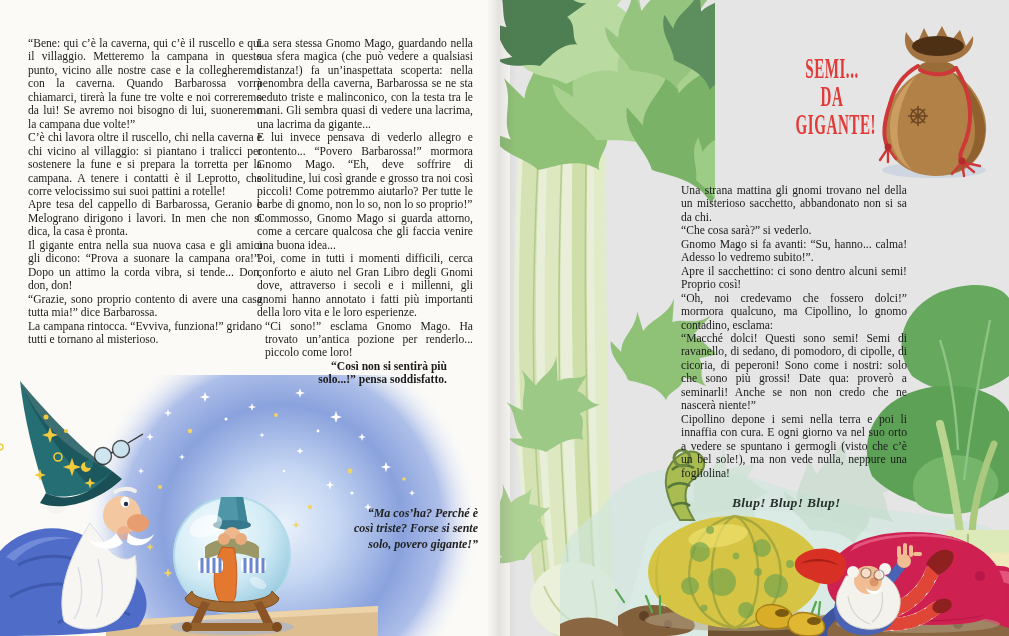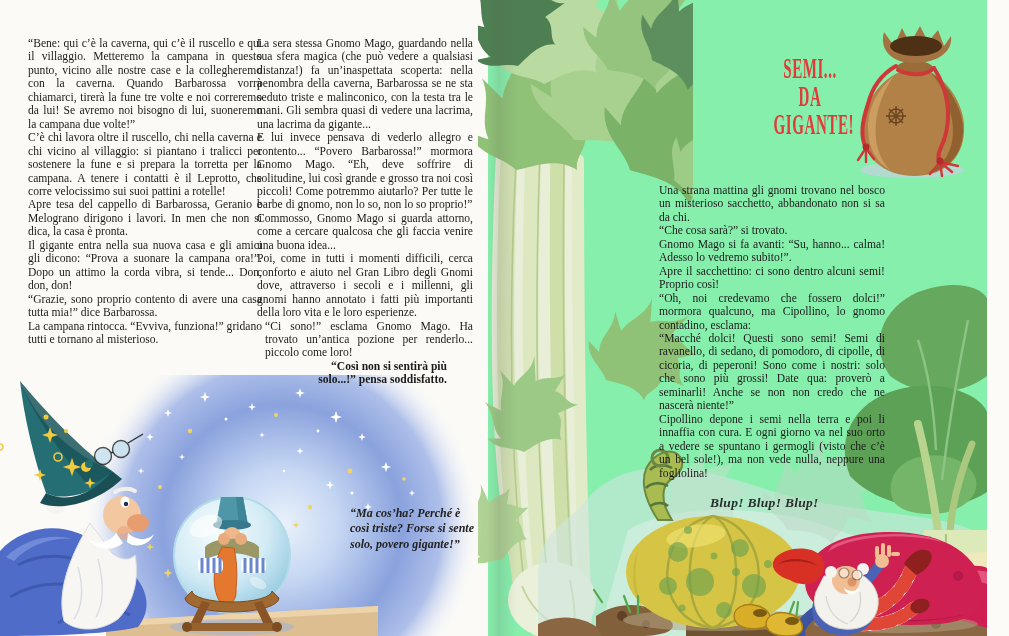--- a/index.html
+++ b/index.html
@@ -1,33 +1,33 @@
 <!DOCTYPE html>
 <html lang="it"><head>
 <meta charset="utf-8">
 <style>
   html,body{margin:0;padding:0;background:#e9e9e6;}
   .spread{position:relative;width:1009px;height:636px;background:#fcfbf8;overflow:hidden;
           font-family:"Liberation Serif",serif;color:#1b1b1b;}
   .page{position:absolute;top:0;bottom:0;}
   .page-left{left:0;width:490px;background:#fbfaf6;}
-  .page-right{left:488px;width:499px;background:#86efac;}
+  .page-right{left:510px;width:499px;background:#e5e5e5;}
   .gutter{position:absolute;left:487px;top:0;width:30px;height:636px;z-index:4;
           background:linear-gradient(90deg,rgba(110,108,98,0) 0%,rgba(95,94,84,.16) 40%,rgba(95,94,84,.10) 60%,rgba(255,255,255,0) 100%);}
   .col{position:absolute;font-size:11.6px;line-height:13.45px;z-index:3;
        -webkit-hyphens:auto;hyphens:auto;}
   .col p{margin:0;text-align:justify;}
   .col1{left:28px;top:37px;width:234px;}
   .col2{left:257px;top:37px;width:216px;}
   .col3{left:171px;top:184px;width:226px;}
   .inset1{text-align:right;width:208px;margin-left:auto !important;}
   .inset2{text-align:right !important;width:152px;margin-left:auto !important;padding-right:26px;font-weight:bold;}
   .thought{position:absolute;left:350px;top:506px;width:128px;z-index:5;
            font-style:italic;font-weight:bold;font-size:12px;line-height:15.3px;
-           color:#222;}
+           text-align:right;color:#222;}
   .sound{position:absolute;left:222px;top:495px;z-index:5;font-style:italic;font-weight:bold;
          font-size:13.5px;color:#27302c;letter-spacing:.3px;}
   .title{position:absolute;left:252px;top:54px;width:140px;z-index:3;text-align:center;
          font-weight:bold;font-size:29px;line-height:28px;letter-spacing:1px;
          transform:scaleX(.52);transform-origin:50% 0;}
   svg{position:absolute;display:block;}
   .wizard{left:0;top:375px;z-index:2;}
   .celery{left:-10px;top:0;z-index:1;}
   .sack{left:356px;top:16px;z-index:2;}
   .garden{left:50px;top:280px;z-index:2;}
@@ -258,22 +258,22 @@
         <line x1="96" y1="146" x2="86" y2="158"></line>
           <line x1="96" y1="146" x2="98" y2="160"></line>
           <line x1="96" y1="146" x2="108" y2="156"></line>
           <line x1="96" y1="146" x2="114" y2="150"></line>
         <circle cx="22" cy="131" r="3.4" fill="#b52a2a" stroke="none"></circle>
         <circle cx="96" cy="145" r="3.6" fill="#b52a2a" stroke="none"></circle>
       </g>
     </svg>
 
     <div class="col col3">
-      <p>Una strana mattina gli gnomi trovano nel bosco un misterioso sacchetto, abbandonato non si sa da chi.</p>
-      <p>“Che cosa sarà?” si trovato.</p>
+      <p>Una strana mattina gli gnomi trovano nel della un misterioso sacchetto, abbandonato non si sa da chi.</p>
+      <p>“Che cosa sarà?” si vederlo.</p>
       <p>Gnomo Mago si fa avanti: “Su, hanno... calma! Adesso lo vedremo subito!”.</p>
       <p>Apre il sacchettino: ci sono dentro alcuni semi! Proprio così!</p>
       <p>“Oh, noi credevamo che fossero dolci!” mormora qualcuno, ma Cipollino, lo gnomo contadino, esclama:</p>
       <p>“Macché dolci! Questi sono semi! Semi di ravanello, di sedano, di pomodoro, di cipolle, di cicoria, di peperoni! Sono come i nostri: solo che sono più grossi! Date qua: proverò a seminarli! Anche se non non credo che ne nascerà niente!”</p>
       <p>Cipollino depone i semi nella terra e poi li innaffia con cura. E ogni giorno va nel suo orto a vedere se spuntano i germogli (visto che c’è un bel sole!), ma non vede nulla, neppure una fogliolina!</p>
     </div>
 
     <div class="sound">Blup! Blup! Blup!</div>
 
     <svg class="garden" width="449" height="356" viewBox="0 0 449 356">

